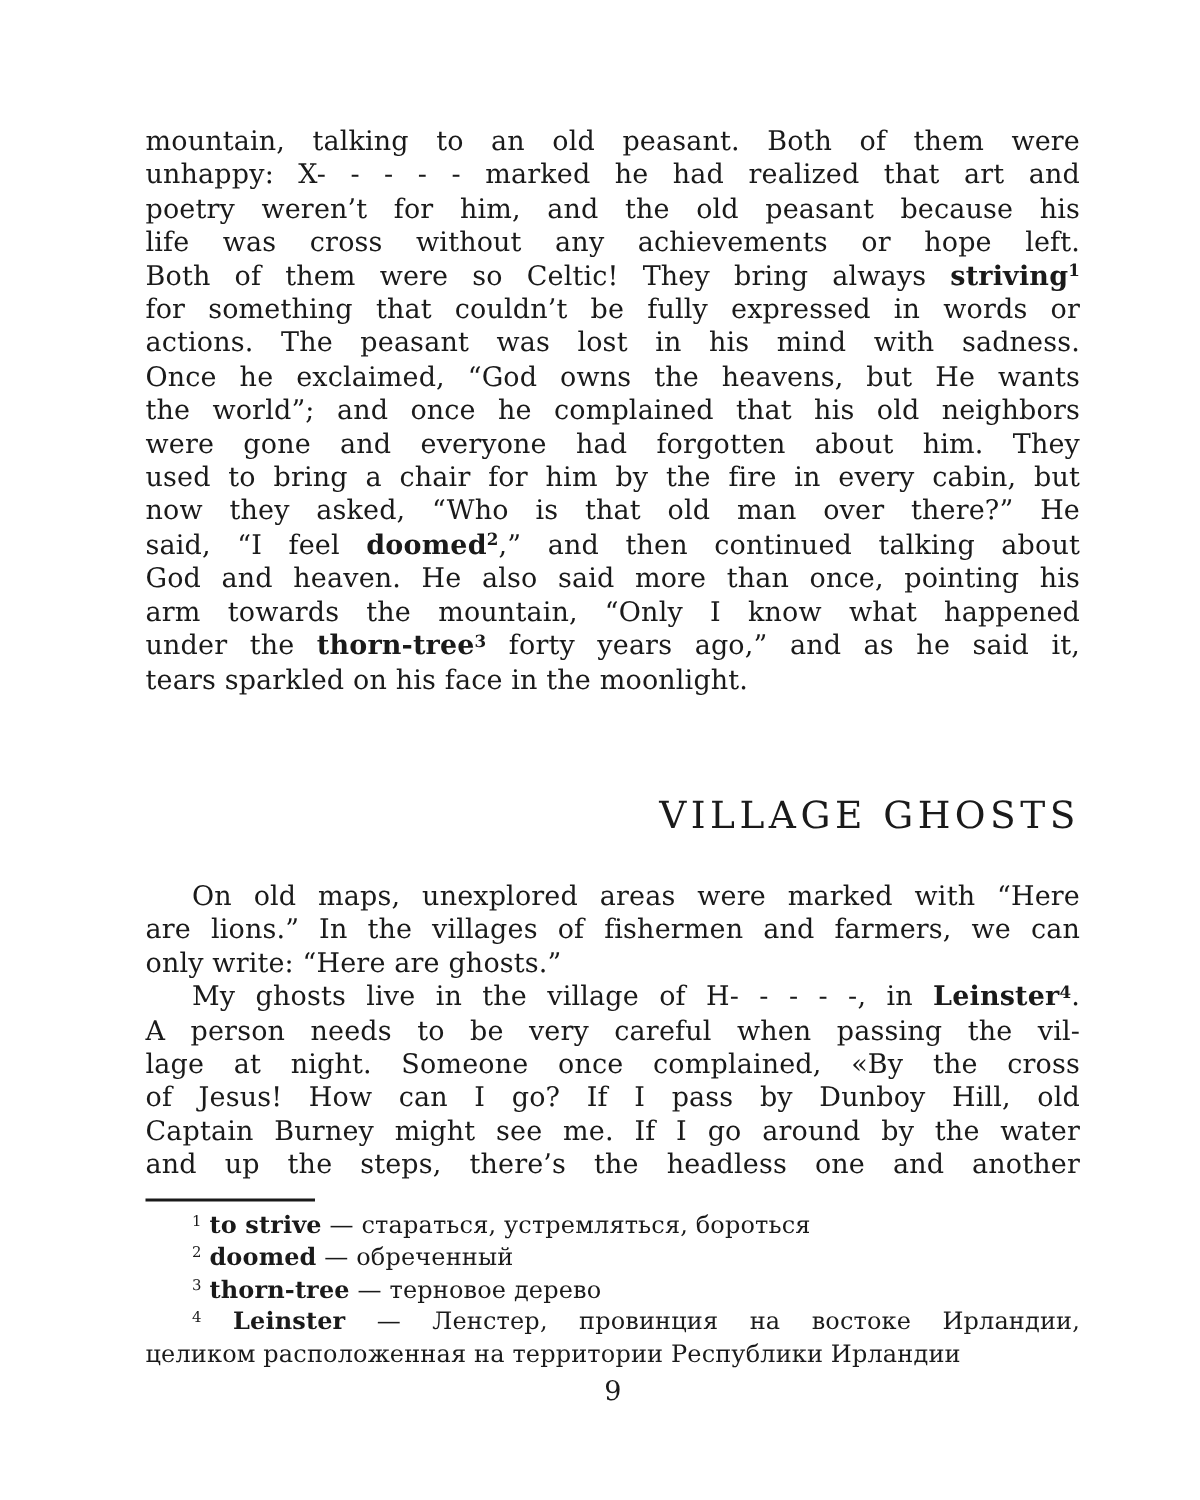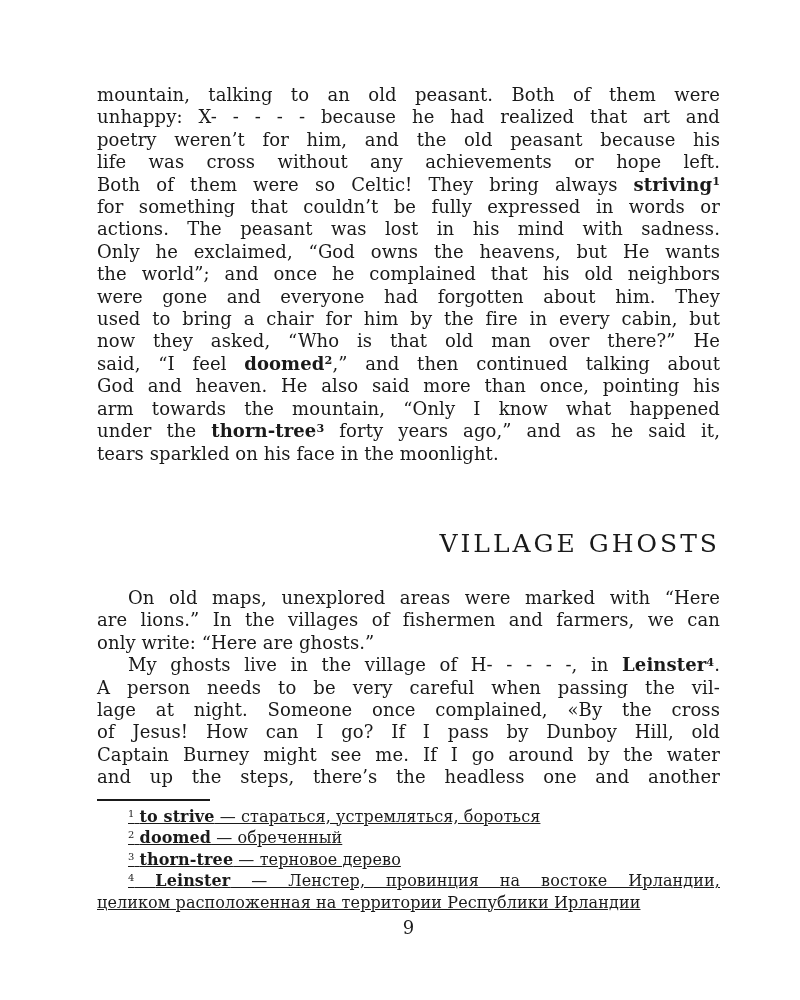--- a/index.html
+++ b/index.html
@@ -51,21 +51,20 @@
     letter-spacing: 3px;
     font-weight: normal;
     margin: 64px 0 28px 0;
     white-space: nowrap;
   }
   .footnotes {
     margin-top: 10px;
     font-size: 16px;
     line-height: 21.5px;
     letter-spacing: 0.1px;
-    text-decoration: underline;
   }
   .fn-rule {
     width: 113px;
     height: 0;
     border-top: 2px solid #1a1a1a;
     margin-bottom: 5px;
   }
   .page-number {
     text-align: center;
     font-size: 18px;
@@ -73,27 +72,27 @@
     margin-top: 4px;
   }
 </style>
 </head>
 <body>
 
 <div class="page">
 
   <div class="bodytext para">
       <div class="line just"><span>mountain, talking to an old peasant. Both of them were</span></div>
-      <div class="line just"><span>unhappy: X- - - - - because he had realized that art and</span></div>
+      <div class="line just"><span>unhappy: X- - - - - marked he had realized that art and</span></div>
       <div class="line just"><span>poetry weren’t for him, and the old peasant because his</span></div>
       <div class="line just"><span>life was cross without any achievements or hope left.</span></div>
       <div class="line just"><span>Both of them were so Celtic! They bring always </span><b>striving</b><sup class="bb">1</sup></div>
       <div class="line just"><span>for something that couldn’t be fully expressed in words or</span></div>
       <div class="line just"><span>actions. The peasant was lost in his mind with sadness.</span></div>
-      <div class="line just"><span>Only he exclaimed, “God owns the heavens, but He wants</span></div>
+      <div class="line just"><span>Once he exclaimed, “God owns the heavens, but He wants</span></div>
       <div class="line just"><span>the world”; and once he complained that his old neighbors</span></div>
       <div class="line just"><span>were gone and everyone had forgotten about him. They</span></div>
       <div class="line just"><span>used to bring a chair for him by the fire in every cabin, but</span></div>
       <div class="line just"><span>now they asked, “Who is that old man over there?” He</span></div>
       <div class="line just"><span>said, “I feel </span><b>doomed</b><sup class="bb">2</sup><span>,” and then continued talking about</span></div>
       <div class="line just"><span>God and heaven. He also said more than once, pointing his</span></div>
       <div class="line just"><span>arm towards the mountain, “Only I know what happened</span></div>
       <div class="line just"><span>under the </span><b>thorn-tree</b><sup class="bb">3</sup><span> forty years ago,” and as he said it,</span></div>
       <div class="line"><span>tears sparkled on his face in the moonlight.</span></div>
     </div>

